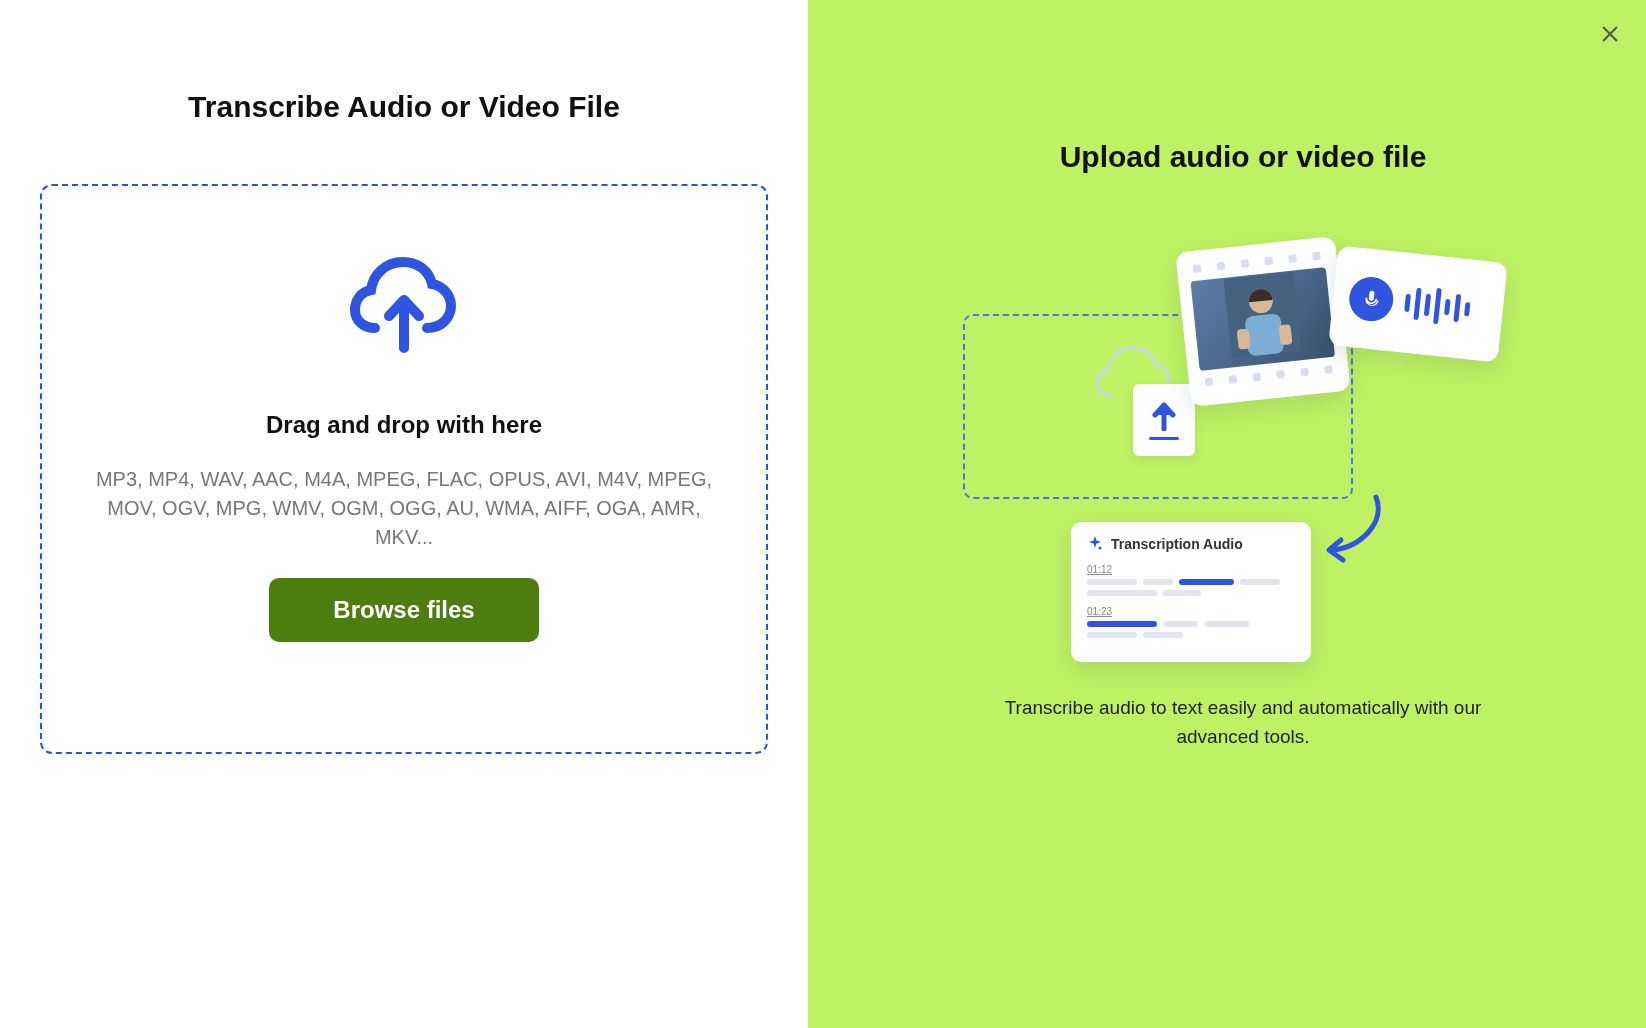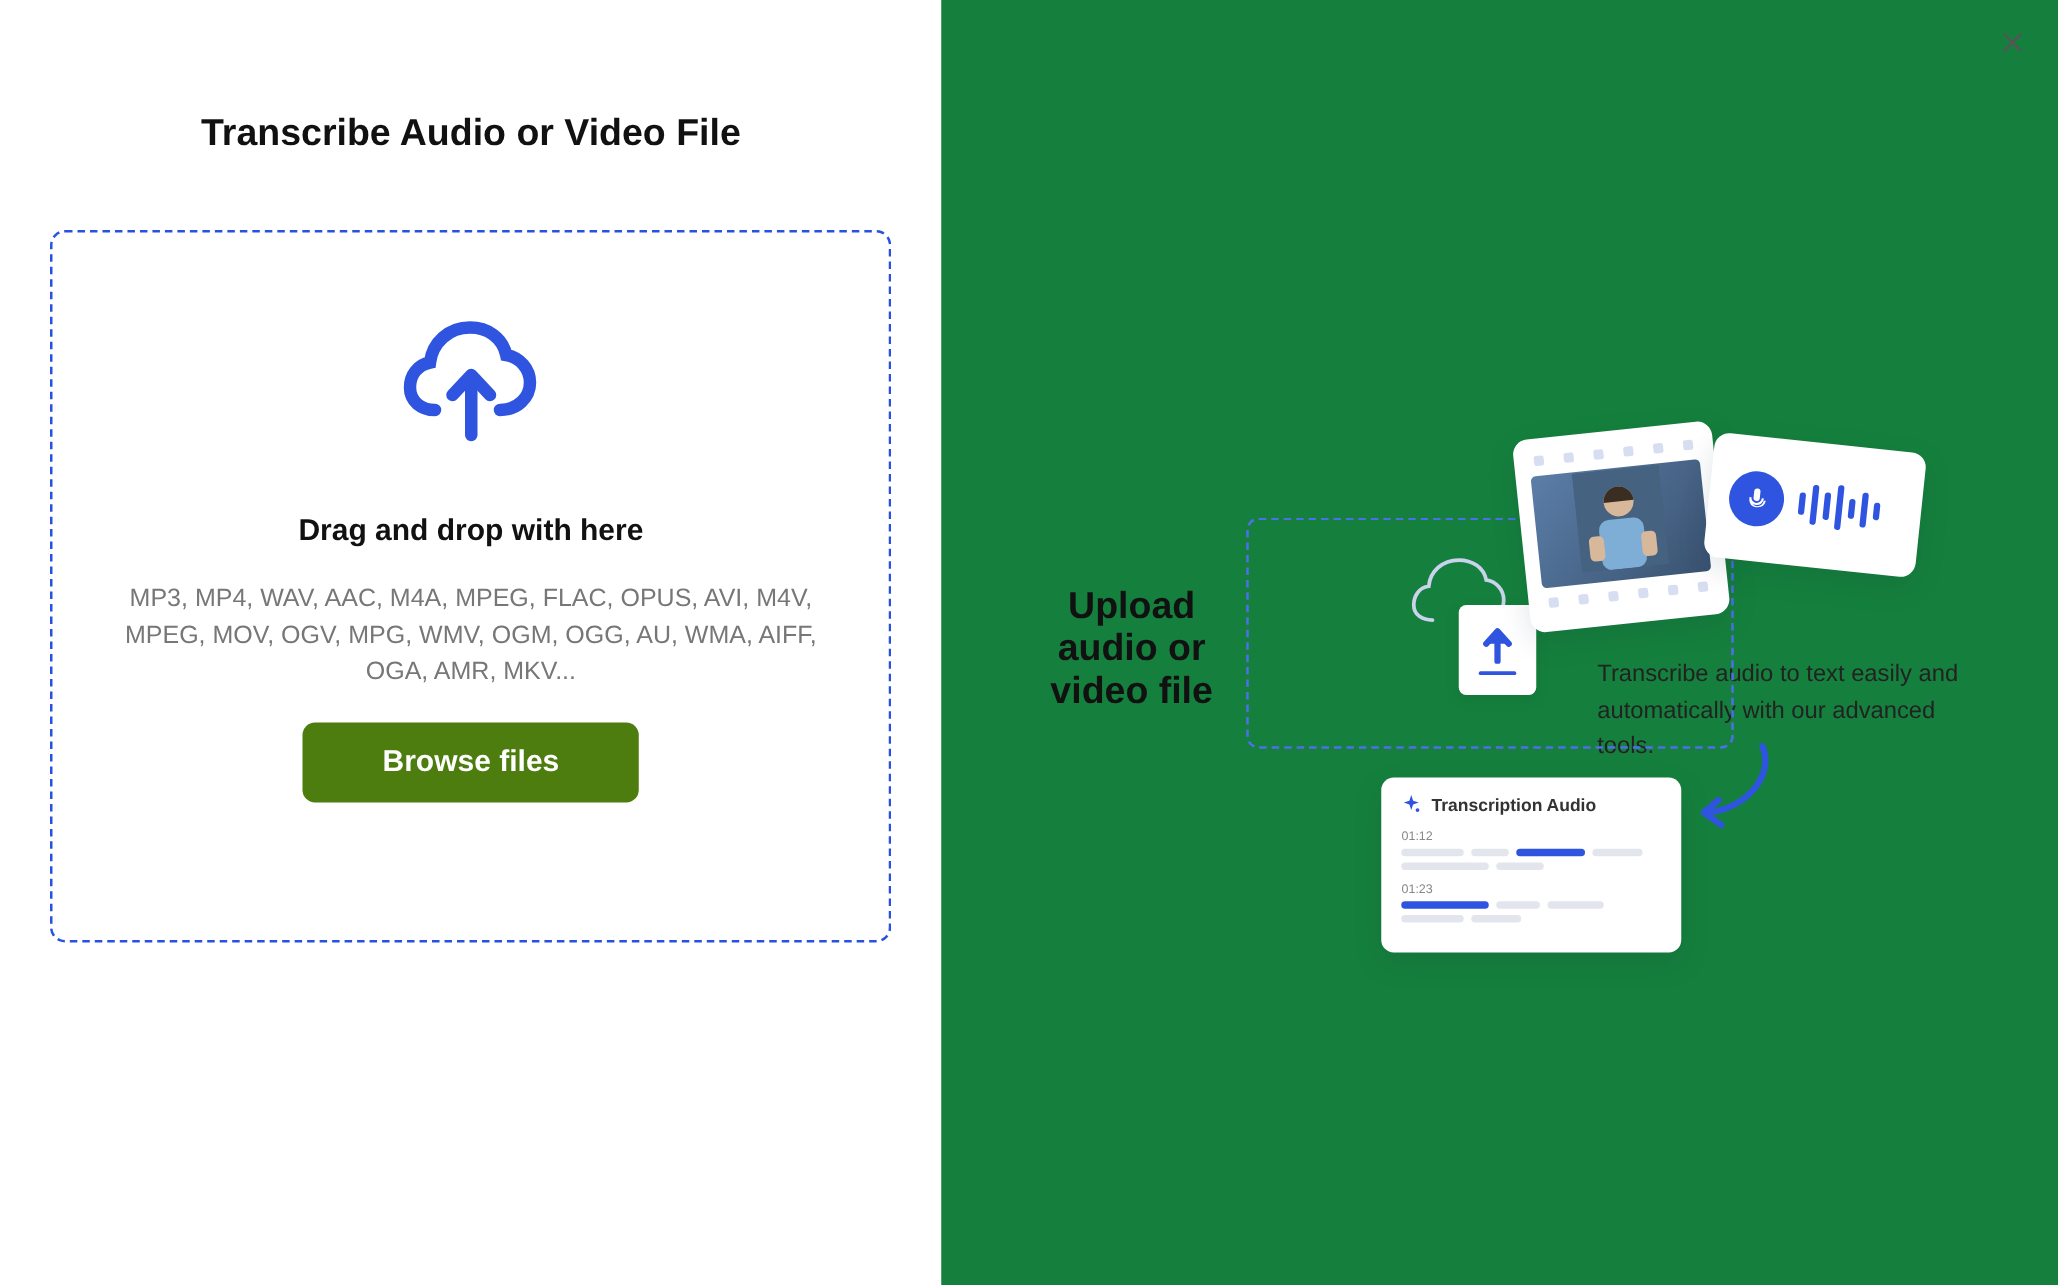--- a/index.html
+++ b/index.html
@@ -11,25 +11,25 @@
     background: #fff;
     overflow: hidden;
   }
   .left-panel {
     width: 808px;
     padding: 90px 40px 60px 40px;
     background: #fff;
   }
   .right-panel {
     flex: 1;
-    background: #15803d;
+    background: #bef264;
     position: relative;
-    padding: 140px 60px 60px 60px;
-    display: flex;
-    flex-direction: row;
+    padding: 140px 28px 60px 60px;
+    display: flex;
+    flex-direction: column;
     align-items: center;
   }
   .close-btn {
     position: absolute;
     top: 20px;
     right: 22px;
     width: 28px;
     height: 28px;
     cursor: pointer;
     display: flex;
@@ -208,29 +208,29 @@
     border-radius:10px;
     box-shadow: 0 8px 24px rgba(20,30,60,.12);
     padding: 14px 16px;
   }
   .tc-header {
     display:flex; align-items:center; gap:8px; margin-bottom:12px;
   }
   .tc-header .sparkle { width:16px; height:16px; }
   .tc-title { font-size:14px; font-weight:600; color:#333; }
   .tc-row { margin-bottom:10px; }
-  .tc-time { font-size:10px; color:#888; margin-bottom:4px; }
+  .tc-time { font-size:10px; color:#888; margin-bottom:4px;text-decoration:underline; }
   .tc-lines { display:flex; gap:6px; flex-wrap:wrap; }
   .bar { height:6px; border-radius:3px; }
   .bar.gray { background:#E2E5EC; }
   .bar.blue { background:#2F54DF; }
   .right-desc {
     font-size: 19px;
     color: #222;
-    text-align: left;
+    text-align: center;
     line-height: 1.5;
     max-width: 520px;
     margin-top: 30px;
   }
 </style>
 </head>
 <body>
 
 <div class="left-panel">
   <h1 class="left-title">Transcribe Audio or Video File</h1>

